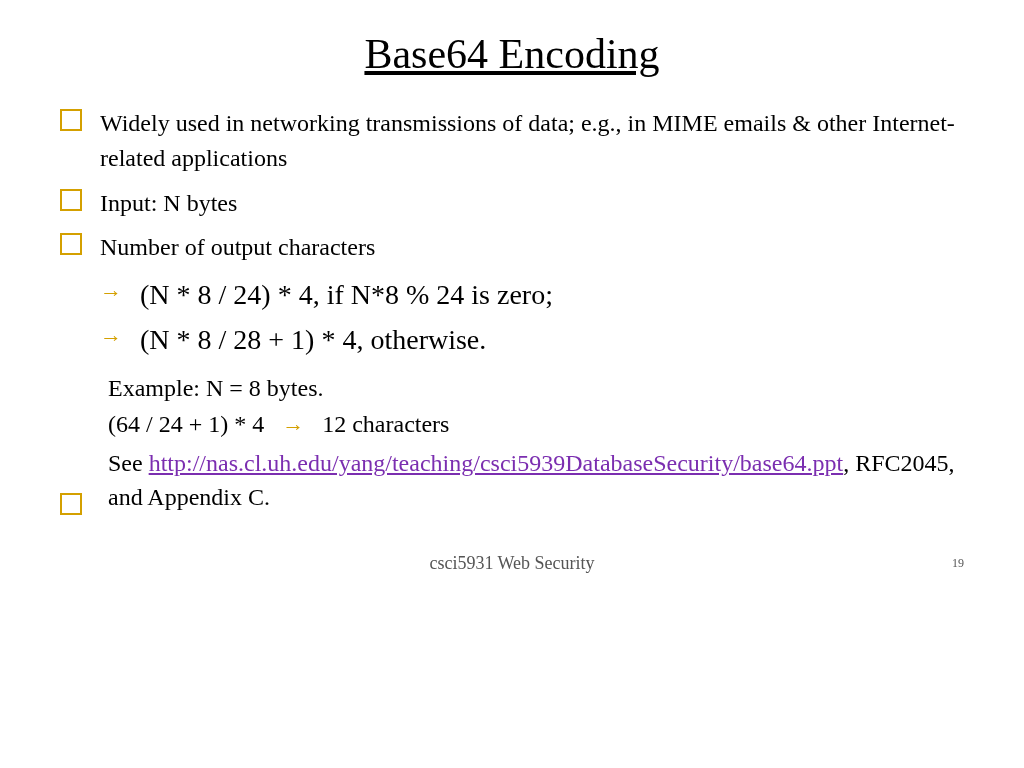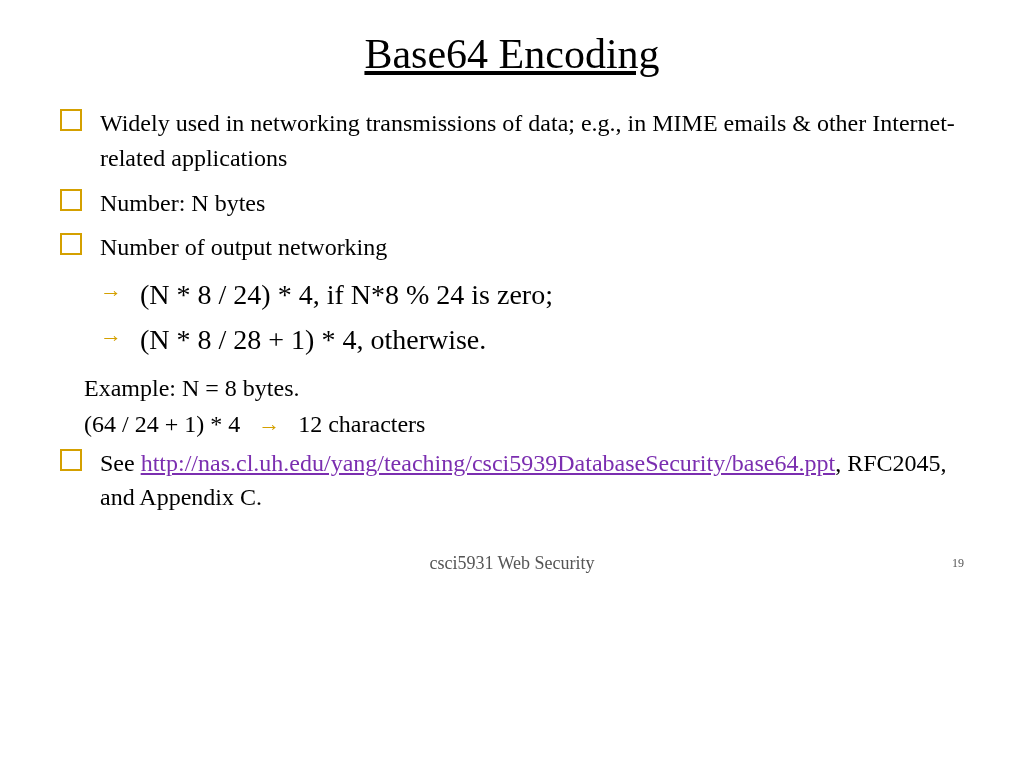--- a/index.html
+++ b/index.html
@@ -82,21 +82,21 @@
     }
 
     .sub-bullet-text {
       font-size: 28px;
       color: #000000;
       line-height: 1.4;
       font-family: 'Times New Roman', Times, serif;
     }
 
     .example-block {
-      margin-left: 24px;
+      margin-left: 48px;
       margin-top: 4px;
       margin-bottom: 4px;
     }
 
     .example-text {
       font-size: 24px;
       color: #000000;
       line-height: 1.5;
       font-family: 'Times New Roman', Times, serif;
     }
@@ -147,22 +147,23 @@
       min-width: 40px;
       text-align: right;
     }
 
     .footer-left {
       min-width: 40px;
     }
 
     .see-item {
       display: flex;
-      align-items: flex-start;
+      align-items: flex-end;
       margin-bottom: 10px;
+      gap: 8px;
     }
 
     .see-text {
       font-size: 24px;
       color: #000000;
       line-height: 1.45;
       font-family: 'Times New Roman', Times, serif;
     }
   </style>
 </head>
@@ -175,26 +176,26 @@
   <div class="content">
 
 
     <div class="bullet-item">
       <div class="checkbox"></div>
       <span class="bullet-text">Widely used in networking transmissions of data; e.g., in MIME emails &amp; other Internet-related applications</span>
     </div>
 
     <div class="bullet-item">
       <div class="checkbox"></div>
-      <span class="bullet-text">Number: N bytes</span>
+      <span class="bullet-text">Input: N bytes</span>
     </div>
 
     <div class="bullet-item">
       <div class="checkbox"></div>
-      <span class="bullet-text">Number of output networking</span>
+      <span class="bullet-text">Number of output characters</span>
     </div>
 
     <div class="sub-bullet-item">
       <span class="arrow-icon">→</span>
       <span class="sub-bullet-text">(N * 8 / 24) * 4, if N*8 % 24 is zero;</span>
     </div>
 
     <div class="sub-bullet-item">
       <span class="arrow-icon">→</span>
       <span class="sub-bullet-text">(N * 8 / 28 + 1) * 4, otherwise.</span>

